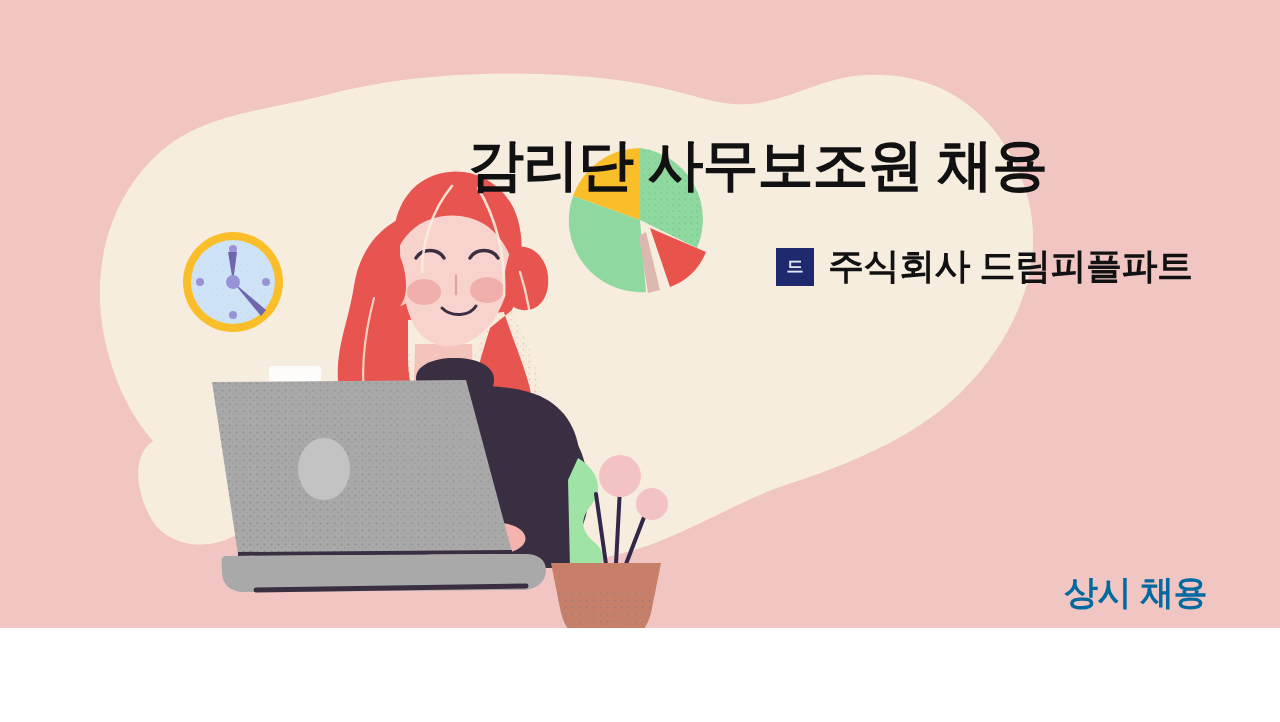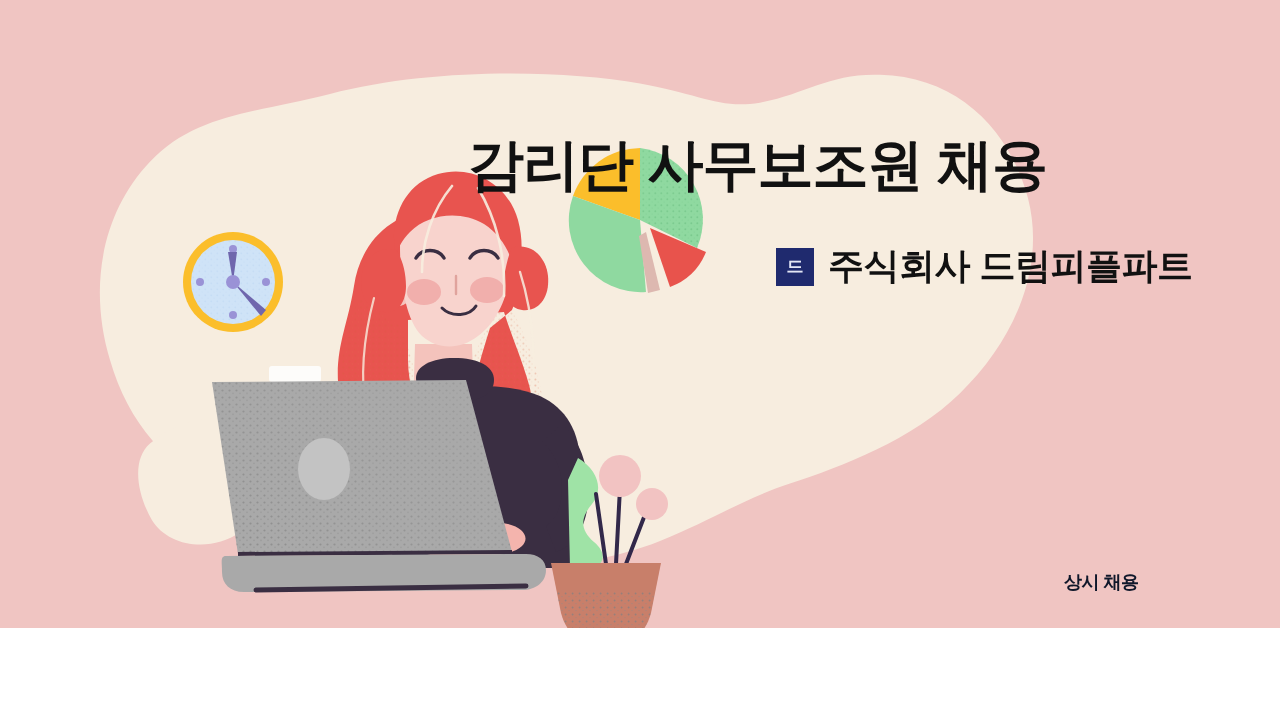--- a/index.html
+++ b/index.html
@@ -78,23 +78,23 @@
     font-weight: 700;
     color: #111111;
     letter-spacing: -0.5px;
     white-space: nowrap;
   }
 
   .hiring-status {
     position: absolute;
     left: 1064px;
     top: 570px;
-    font-size: 18px;
+    font-size: 34px;
     font-weight: 700;
-    color: #0f172a;
+    color: #0369a1;
     letter-spacing: -0.5px;
     white-space: nowrap;
     text-align: right;
   }
 </style>
 </head>
 <body>
 
 <div class="banner">
 

